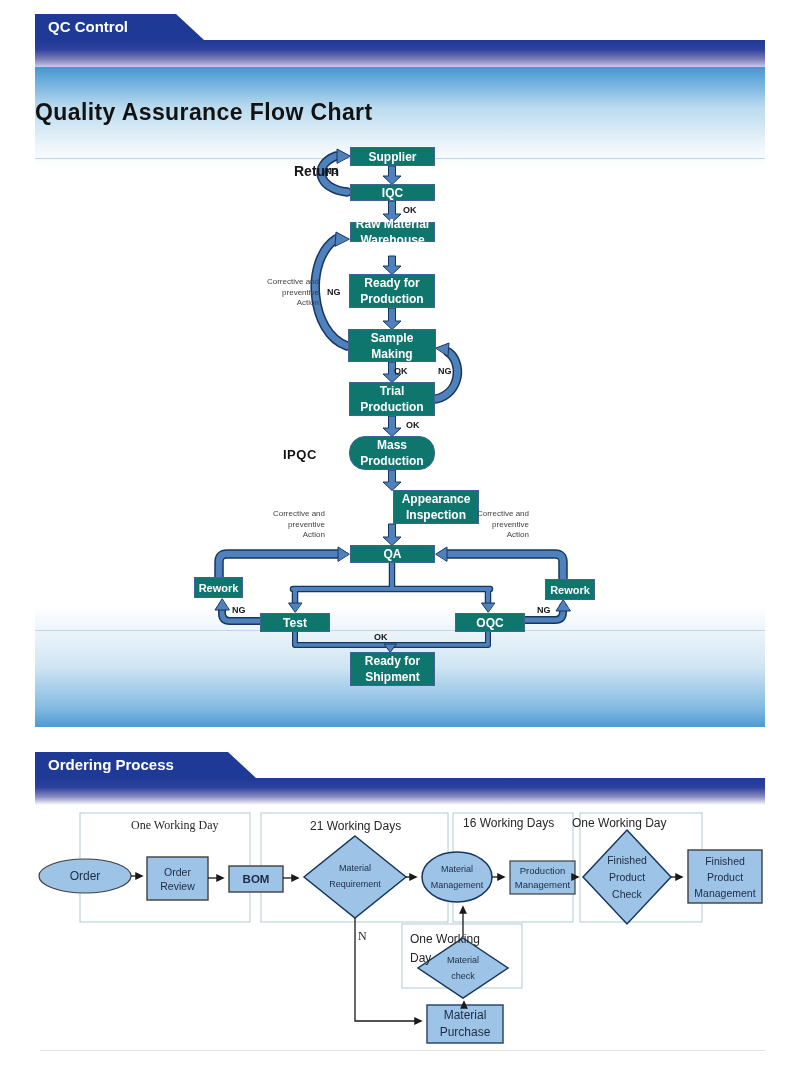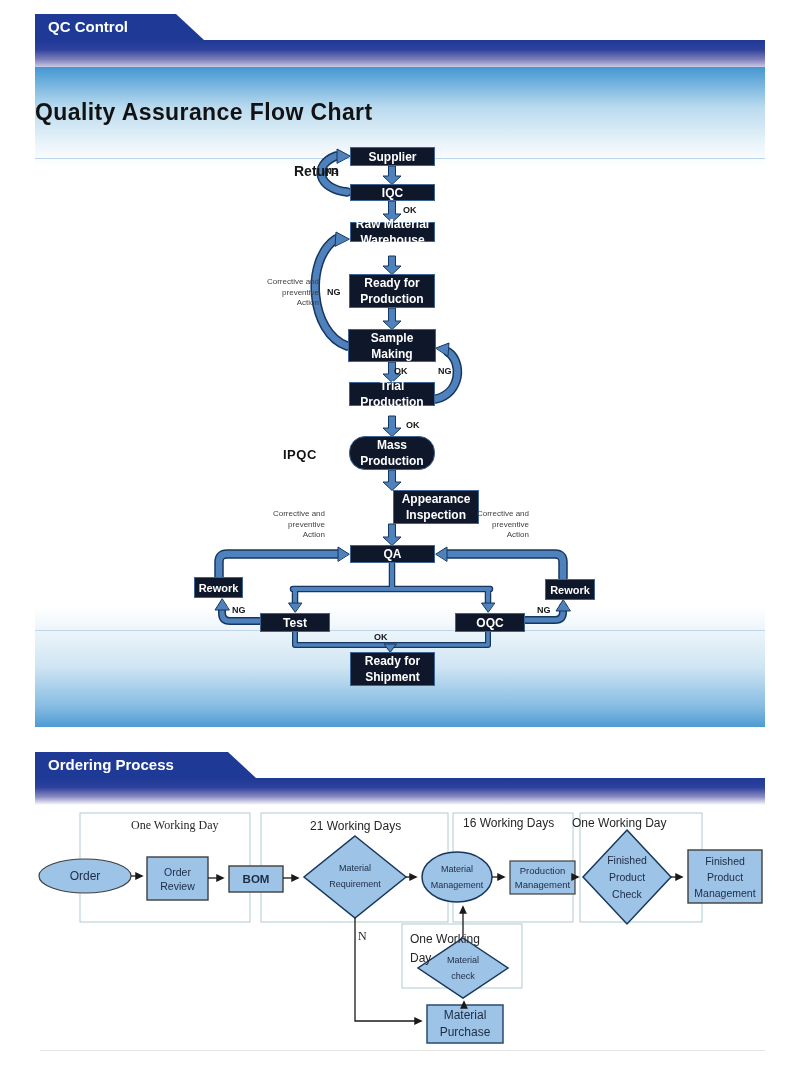--- a/index.html
+++ b/index.html
@@ -14,21 +14,21 @@
   .strip.ord{top:778px;background:linear-gradient(180deg,#1e3a96 0%,#2e419d 35%,#8b8cc2 70%,#ffffff 100%);}
   
   .panel{position:absolute;left:35px;top:67px;width:730px;height:660px;z-index:0;
          background:linear-gradient(180deg,#4796cf 0px,#5aa4d8 8px,#b9daee 40px,#eef6fb 80px,
                     #ffffff 100px,#ffffff 540px,#cfe5f3 600px,#85bbe2 640px,#4e9bd2 660px);}
   .hline{position:absolute;height:1px;z-index:1;}
   .qc-title{position:absolute;left:35px;top:99px;width:730px;text-align:left;z-index:2;
             font-size:23px;font-weight:bold;color:#121212;letter-spacing:.4px;}
   svg.art{position:absolute;left:0;top:0;z-index:1;}
   
-  .qcnode{position:absolute;background:#0f172a;border:1px solid #3f6392;color:#fff;
+  .qcnode{position:absolute;background:#0f766e;border:1px solid #3f6392;color:#fff;
           font-weight:bold;font-size:12px;line-height:16px;display:flex;flex-direction:column;
           align-items:center;justify-content:center;text-align:center;z-index:2;box-sizing:border-box;}
   .qcnode .ln{display:block;}
   
   .lbl{position:absolute;font-size:9px;font-weight:bold;color:#161616;z-index:2;line-height:9px;}
   .corr{position:absolute;width:60px;font-size:8px;line-height:10.5px;color:#3f3f3f;
         text-align:right;z-index:2;}
   .ipqc{position:absolute;font-size:13px;font-weight:bold;color:#111;z-index:2;letter-spacing:.5px;}
   
   .onode{position:absolute;display:flex;flex-direction:column;align-items:center;justify-content:center;
@@ -163,21 +163,21 @@
       <span class="ln">Warehouse</span>
     </div>
   <div class="qcnode" style="left:349px;top:274px;width:86px;height:34px;">
       <span class="ln">Ready for</span>
       <span class="ln">Production</span>
     </div>
   <div class="qcnode" style="left:348px;top:329px;width:88px;height:33px;">
       <span class="ln">Sample</span>
       <span class="ln">Making</span>
     </div>
-  <div class="qcnode" style="left:349px;top:382px;width:86px;height:24px;">
+  <div class="qcnode" style="left:349px;top:382px;width:86px;height:34px;">
       <span class="ln">Trial</span>
       <span class="ln">Production</span>
     </div>
   <div class="qcnode" style="left:349px;top:436px;width:86px;height:34px;border-radius:16px;">
       <span class="ln">Mass</span>
       <span class="ln">Production</span>
     </div>
   <div class="qcnode" style="left:349px;top:490px;width:86px;height:34px;margin-left:44px;">
       <span class="ln">Appearance</span>
       <span class="ln">Inspection</span>

